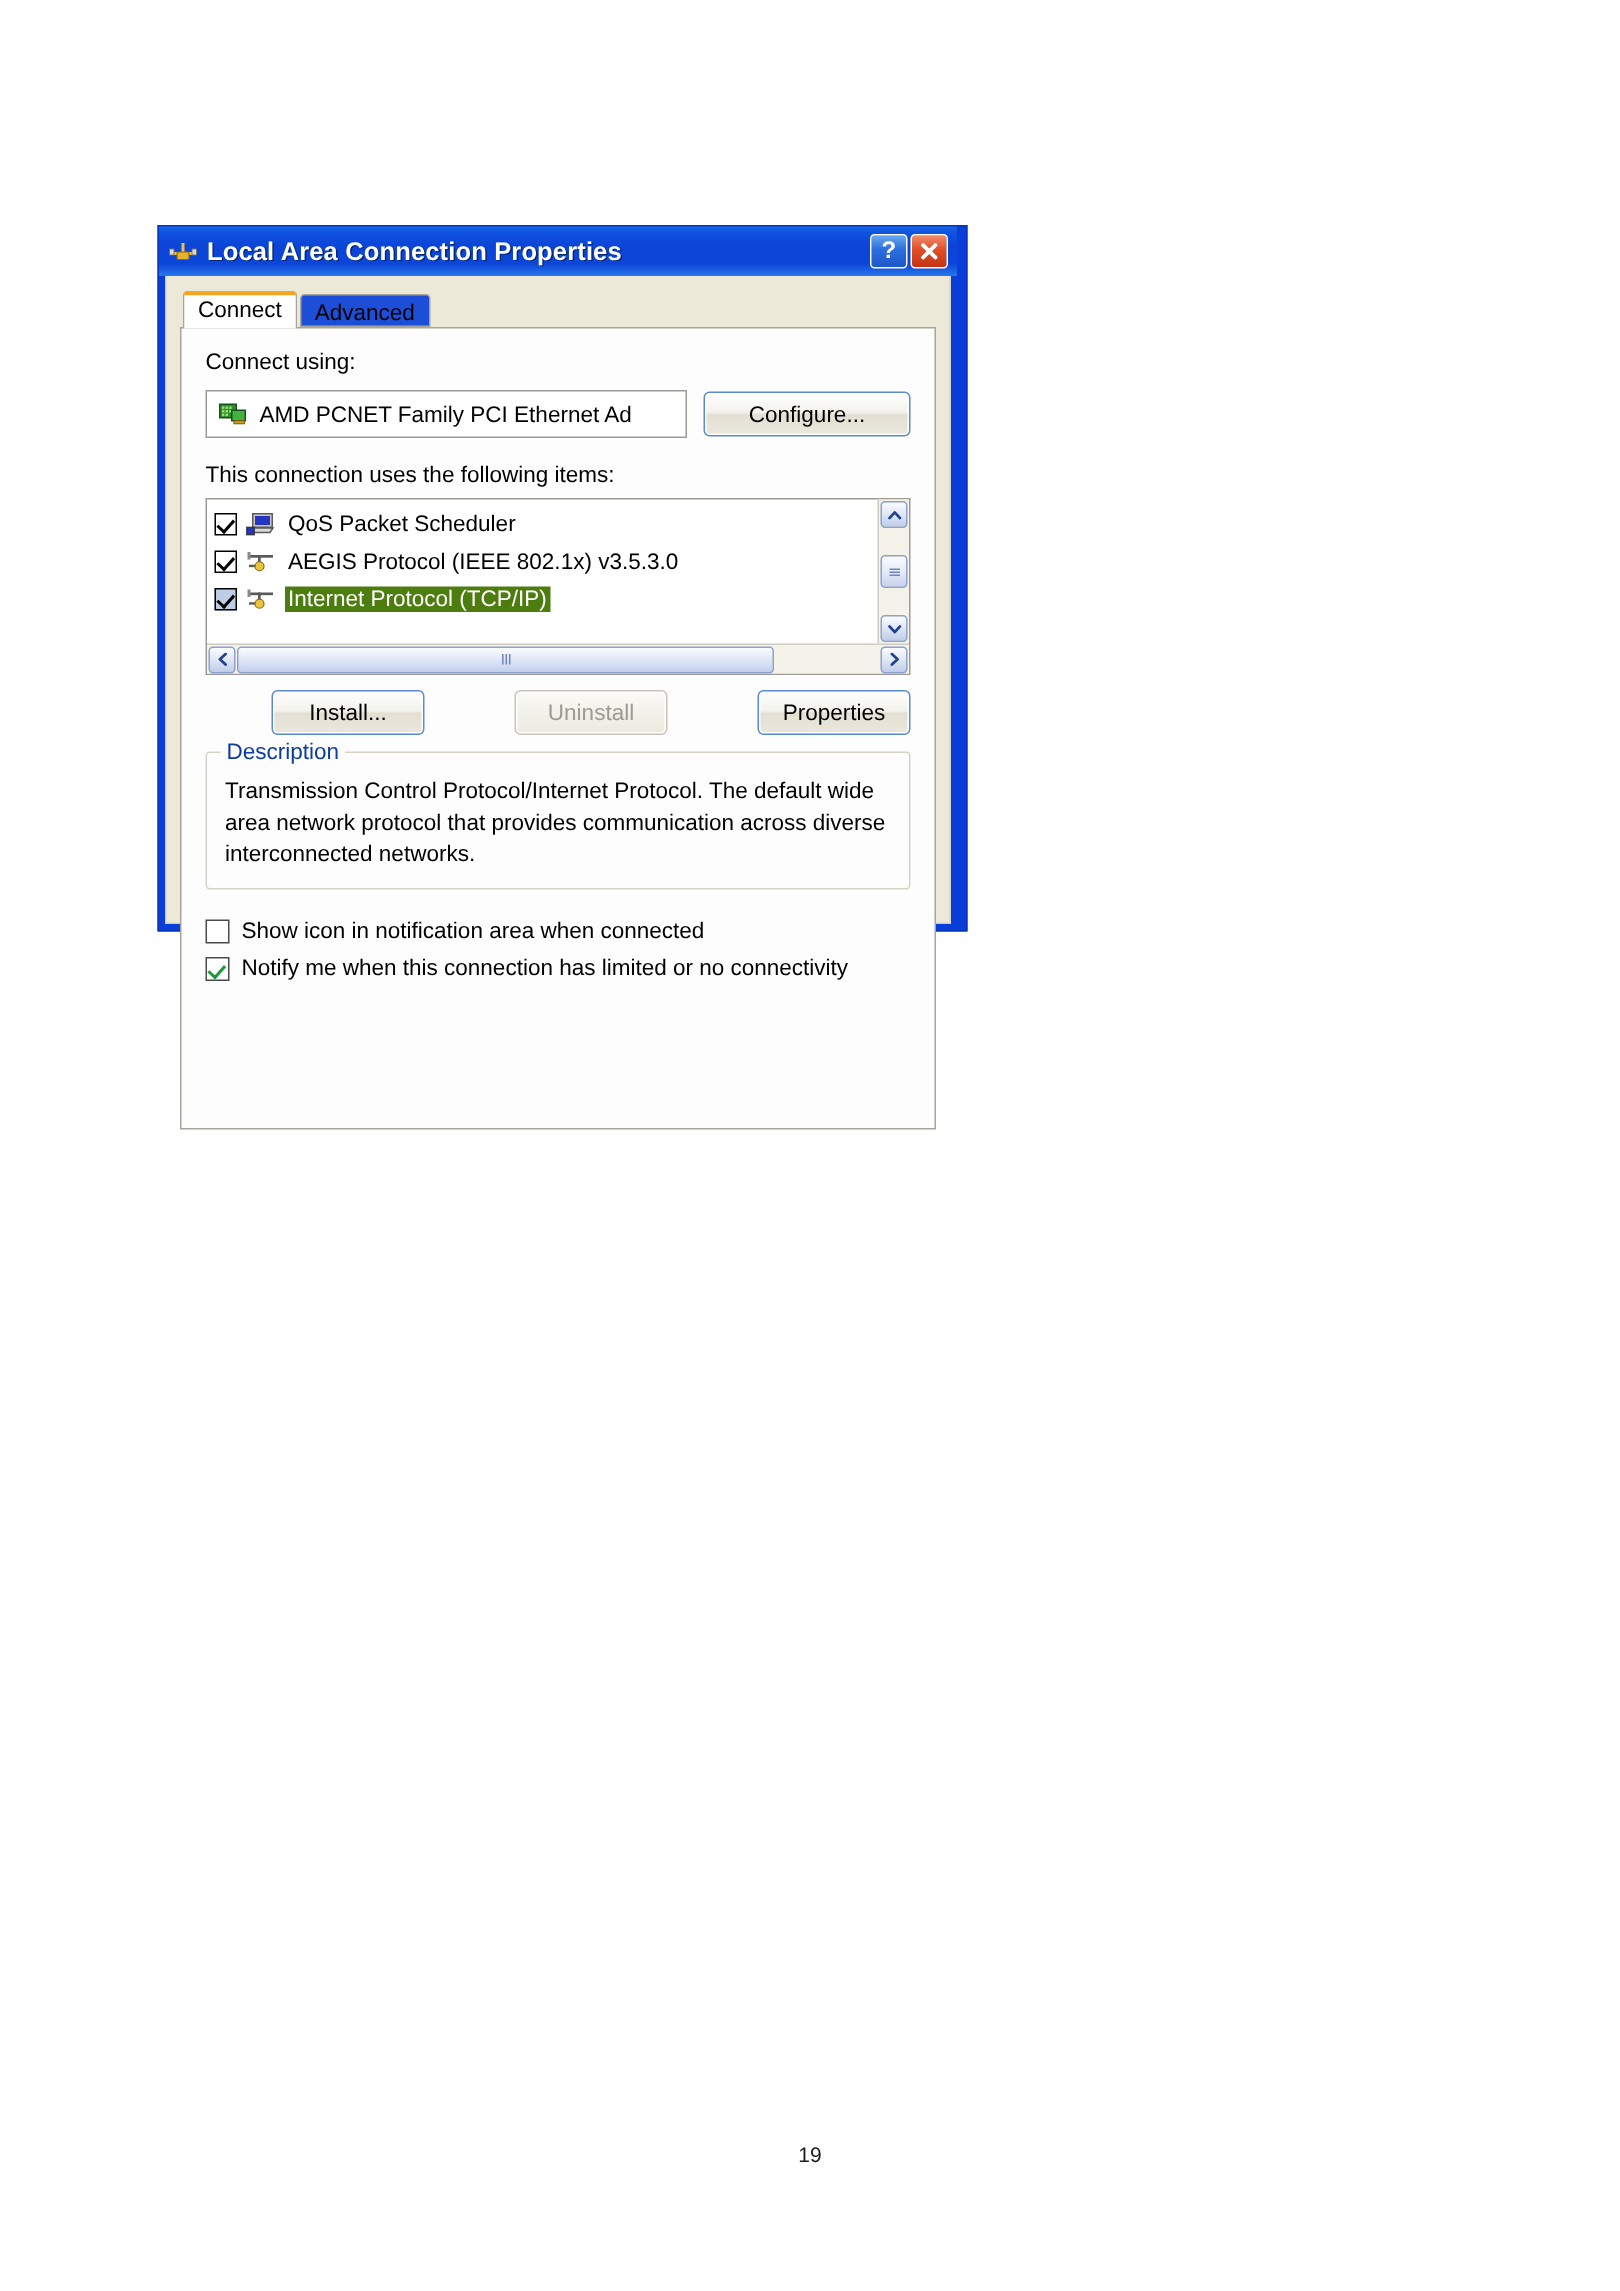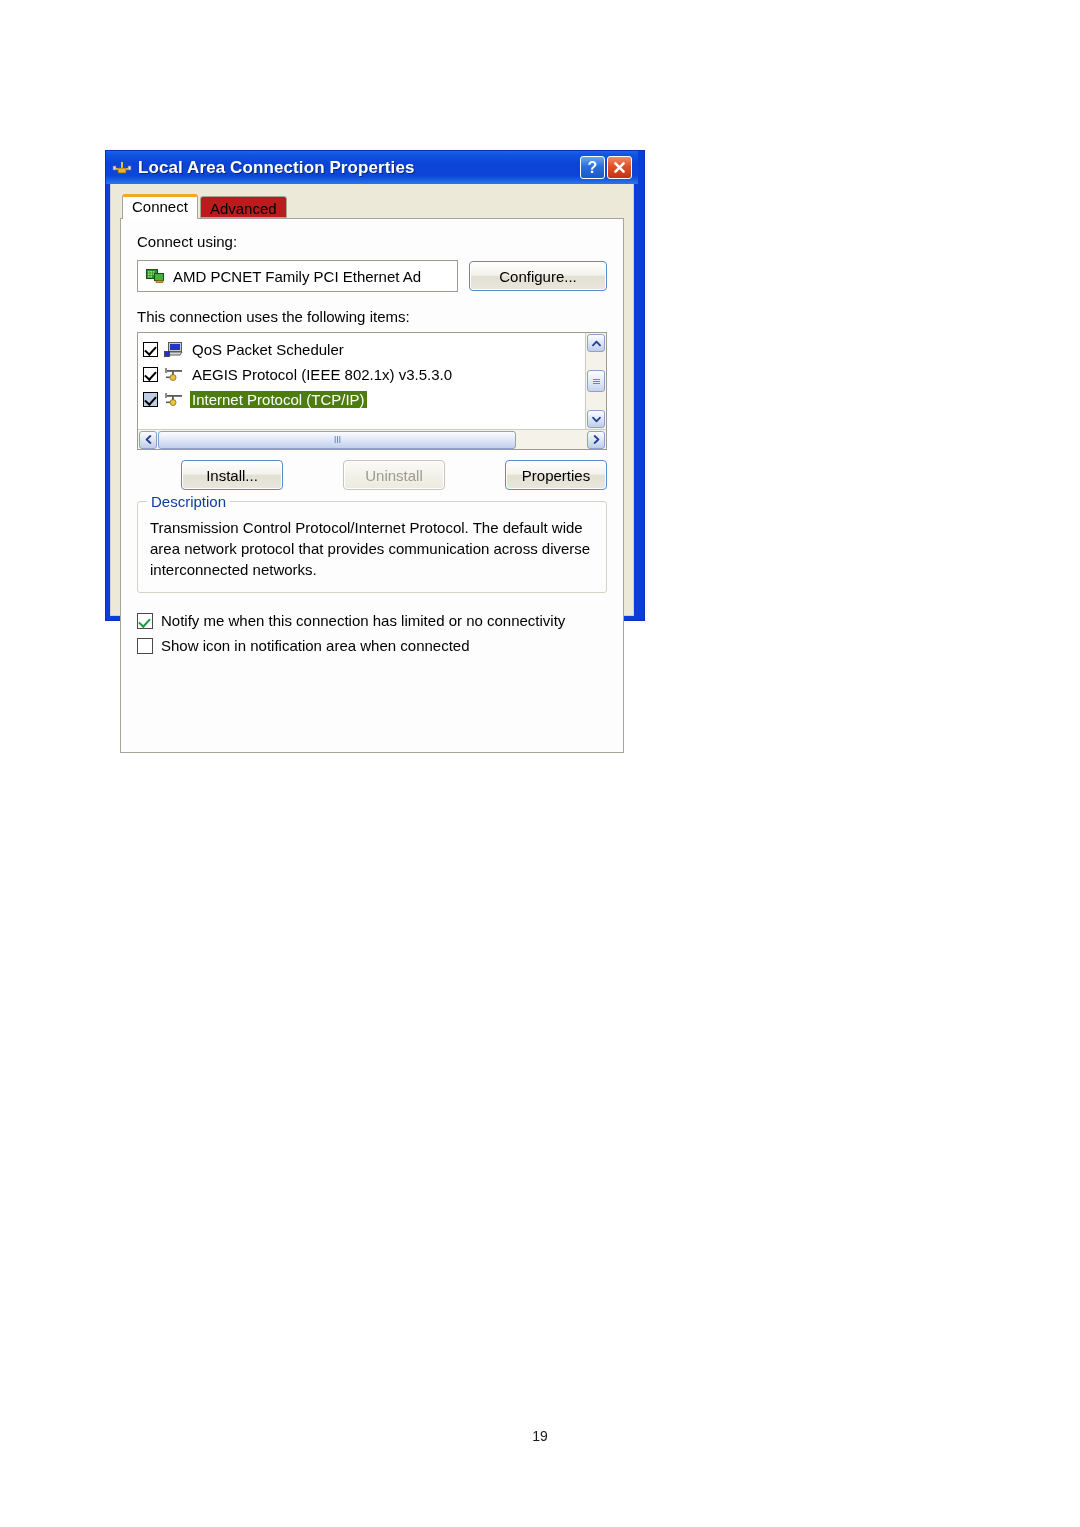--- a/index.html
+++ b/index.html
@@ -136,21 +136,21 @@
     border: 1px solid #a8a49a;
     border-bottom: none;
     border-top: 3px solid #f5a623;
     height: 25px;
     margin-bottom: -1px;
     padding-top: 1px;
     border-radius: 3px 3px 0 0;
     z-index: 4;
   }
   .tab-inactive {
-    background: #b91c1c;
+    background: #1d4ed8;
     border: 1px solid #a8a49a;
     border-bottom: 1px solid #a8a49a;
     height: 22px;
     border-radius: 3px 3px 0 0;
     margin-left: 2px;
     color: #000;
   }
 
   .tabpanel {
     background: #fdfdfd;
@@ -561,26 +561,26 @@
           <span class="xpbtn">Properties</span>
         </div>
 
         <div class="groupbox">
           <span class="group-title">Description</span>
           <div class="desc-text">Transmission Control Protocol/Internet Protocol. The default wide area network protocol that provides communication across diverse interconnected networks.</div>
         </div>
 
         <div class="opt-list">
           <div class="opt-row">
+            <span class="cb2"></span>
+            <span class="opt-label">Show icon in notification area when connected</span>
+          </div>
+          <div class="opt-row">
             <span class="cb2 checked"></span>
             <span class="opt-label">Notify me when this connection has limited or no connectivity</span>
-          </div>
-          <div class="opt-row">
-            <span class="cb2"></span>
-            <span class="opt-label">Show icon in notification area when connected</span>
           </div>
         </div>
 
       </div>
 
       <div class="footer">
         <span class="xpbtn">OK</span>
         <span class="xpbtn">Cancel</span>
       </div>
 

